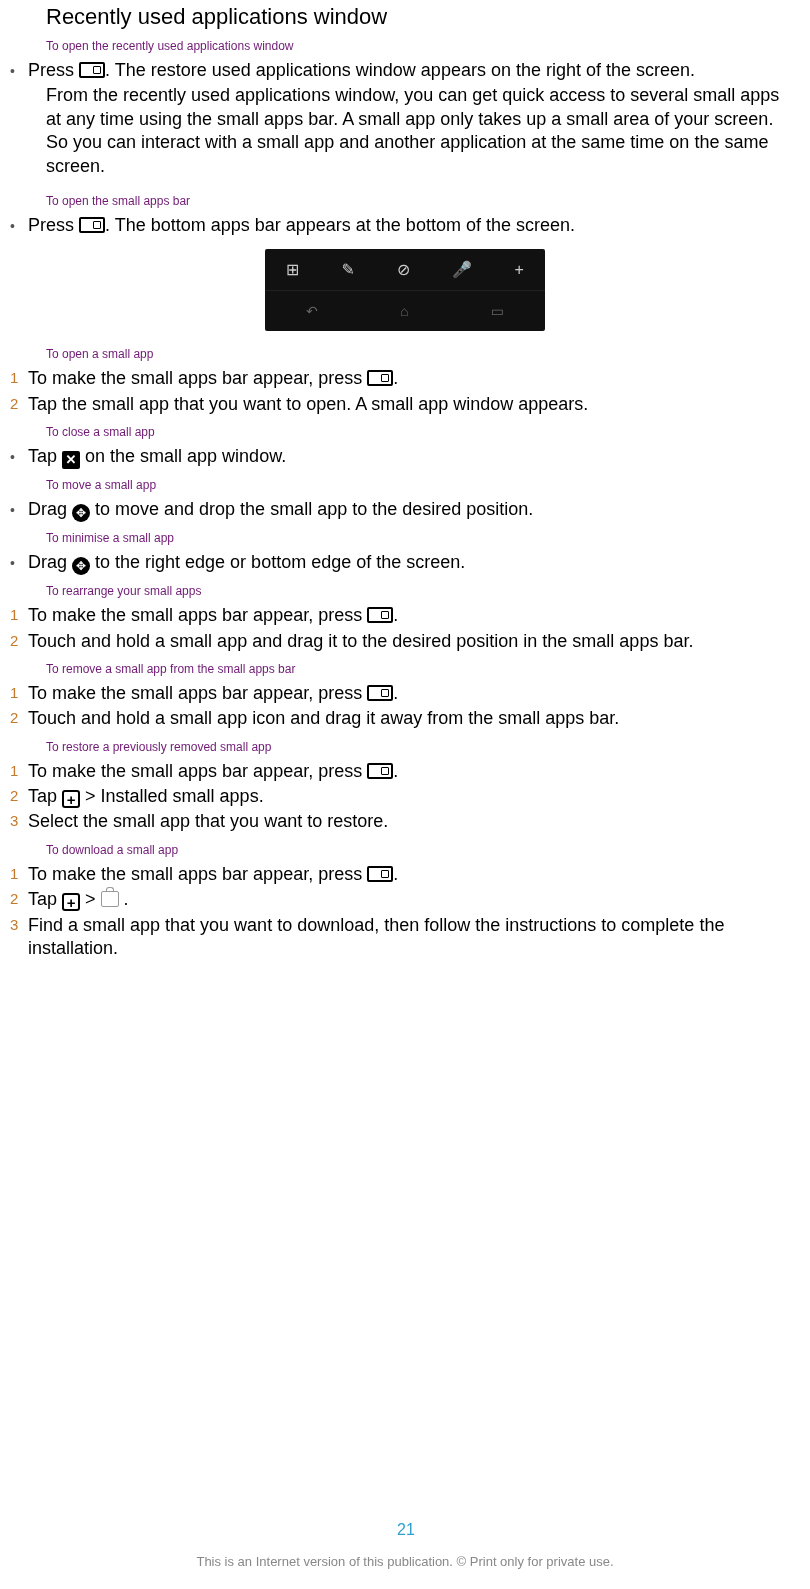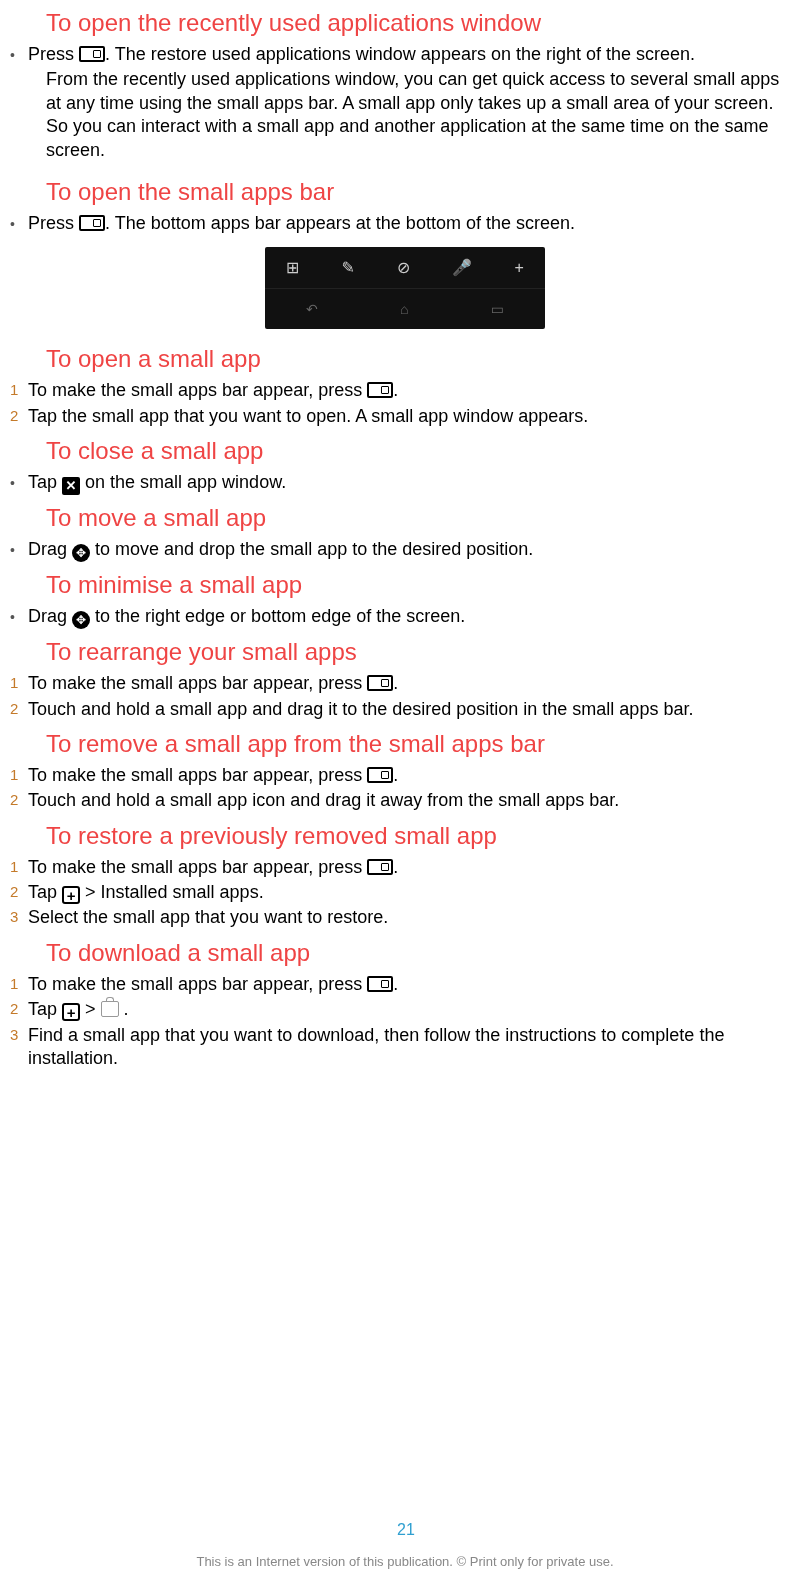--- a/index.html
+++ b/index.html
@@ -19,22 +19,22 @@
     color: #000;
     margin-top: 4px;
     margin-bottom: 6px;
   }
   p.body {
     font-size: 18px;
     line-height: 1.3;
     margin-bottom: 16px;
   }
   h3.sub {
-    font-size: 24px;
-    color: #ef4444;
+    font-size: 12px;
+    color: #701a75;
     font-weight: normal;
     margin-top: 9px;
     margin-bottom: 6px;
   }
   .bullet-row, .num-row {
     display: flex;
     align-items: flex-start;
     font-size: 18px;
     line-height: 1.3;
     margin-bottom: 2px;
@@ -114,20 +114,21 @@
   }
   .footer{
     position:absolute;bottom:20px;left:0;right:0;
     text-align:center;color:#888;font-size:13px;
   }
 </style>
 </head>
 <body>
 
 <div class="content">
+  <h2 class="section">Recently used applications window</h2>
 
   <h3 class="sub">To open the recently used applications window</h3>
 </div>
 <div class="content-inner">
   <div class="bullet-row">
     <div class="marker">•</div>
     <div class="txt">
       <span>Press </span><span class="icon-recent"></span><span>. The restore used applications window appears on the right of the screen.</span>
     </div>
   </div>

